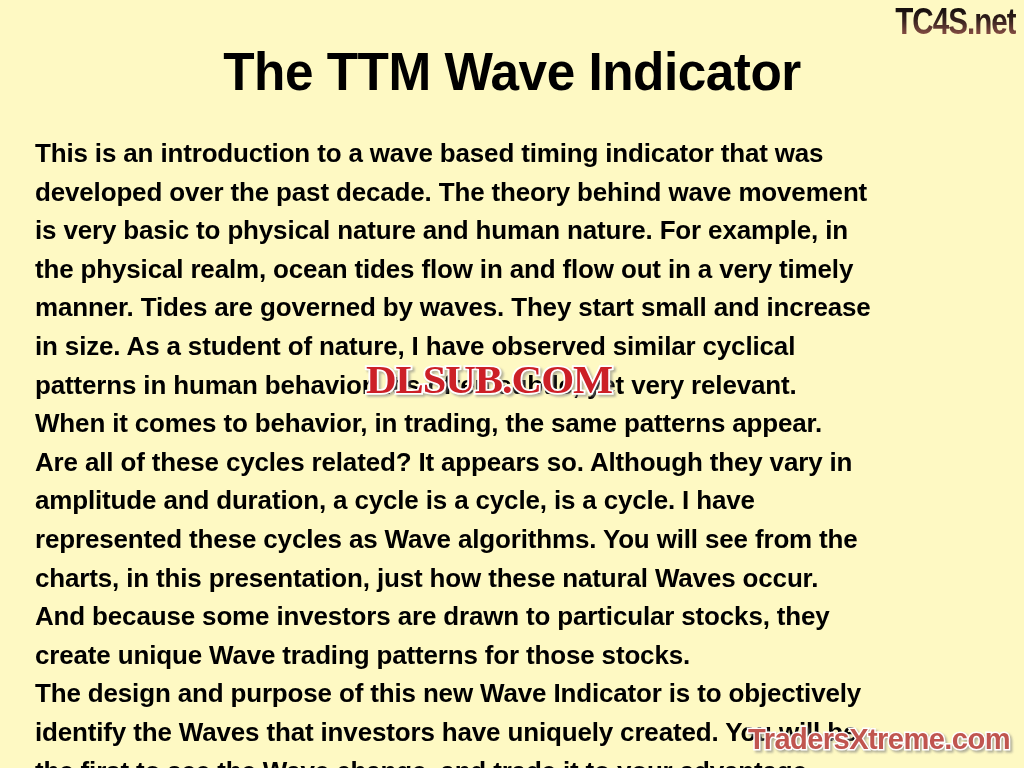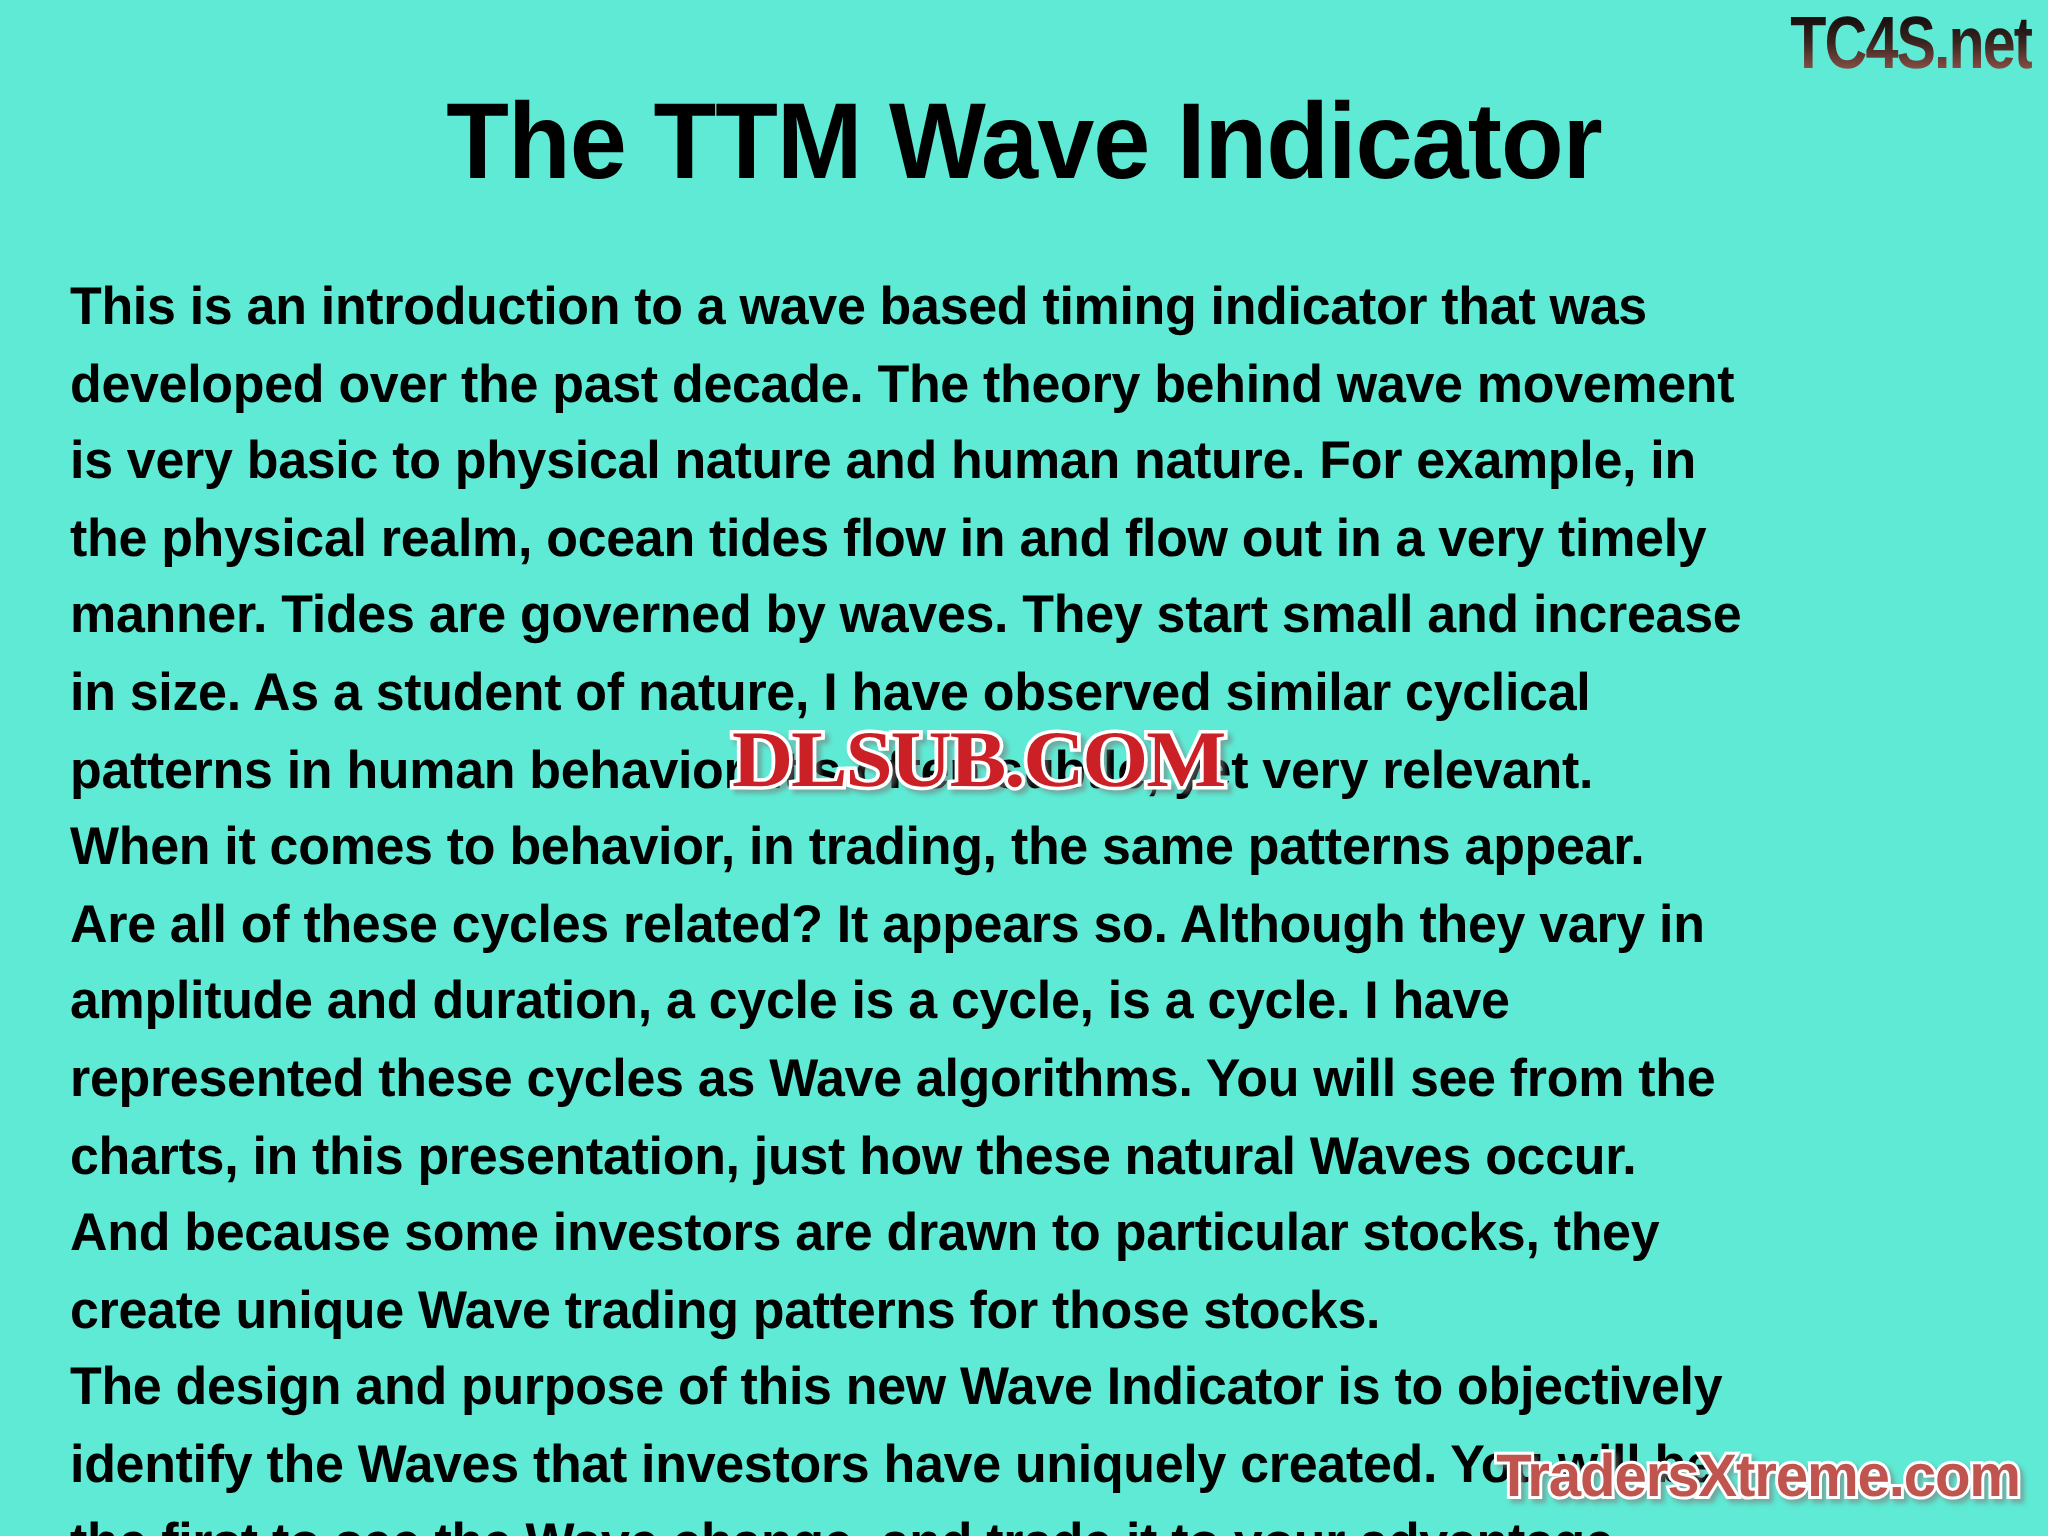--- a/index.html
+++ b/index.html
@@ -5,21 +5,21 @@
   html, body {
     margin: 0;
     padding: 0;
     background: #ffffff;
   }
 
   #slide {
     position: relative;
     width: 1024px;
     height: 768px;
-    background: #5eead4;
+    background: #fef9c3;
     overflow: hidden;
     font-family: "Liberation Sans", sans-serif;
   }
 
   
   #tc4s-logo {
     position: absolute;
     top: 2px;
     right: 8px;
     font-family: "Liberation Sans", sans-serif;

